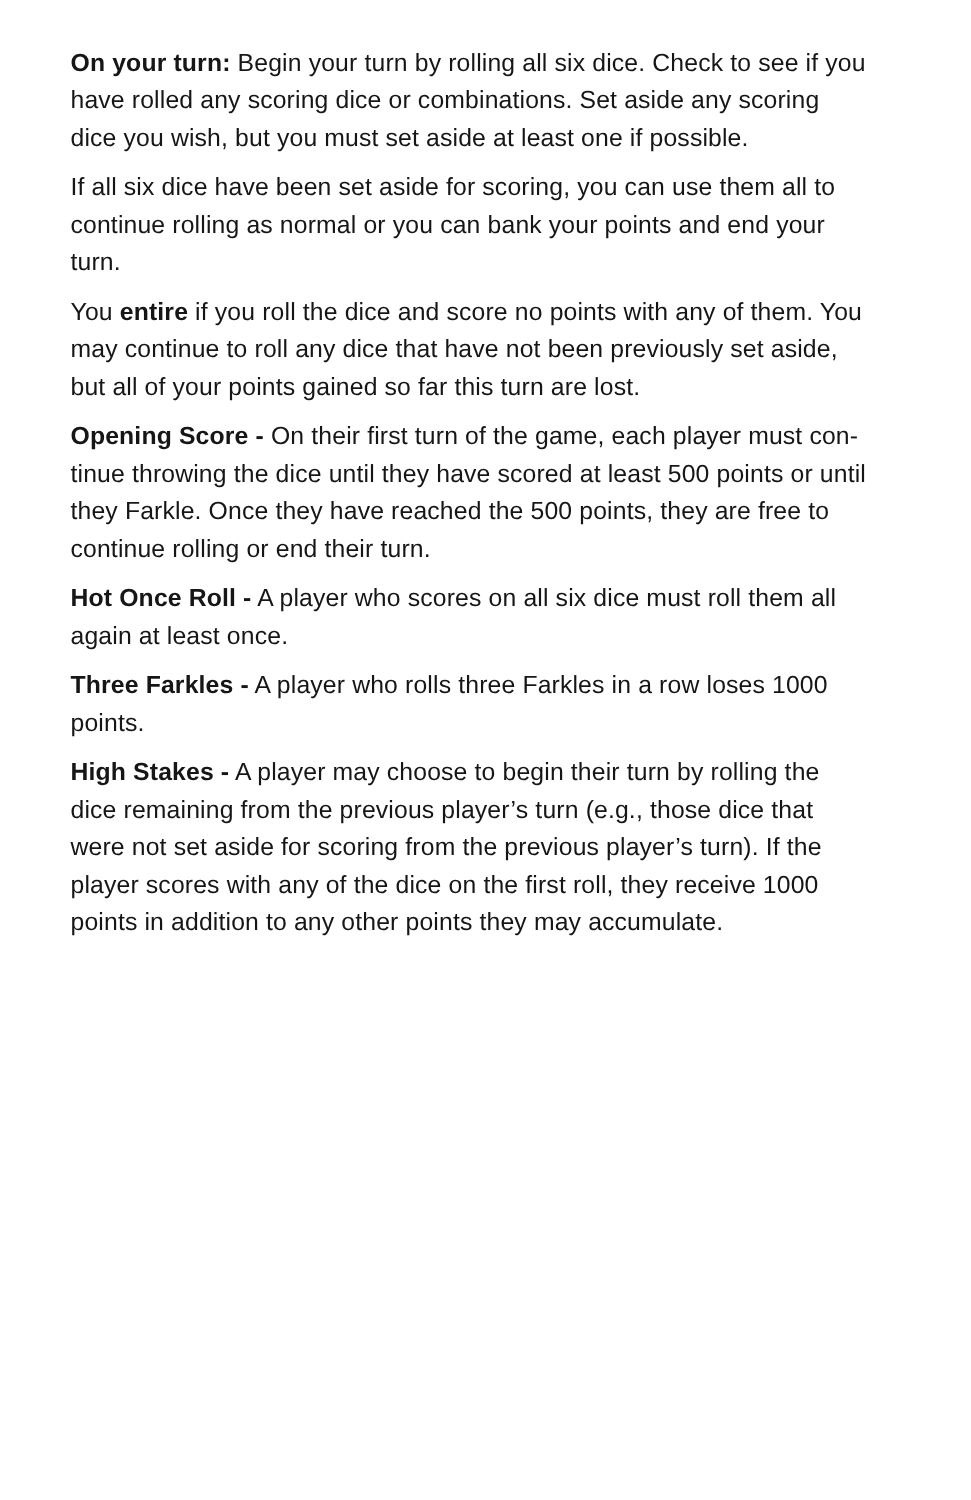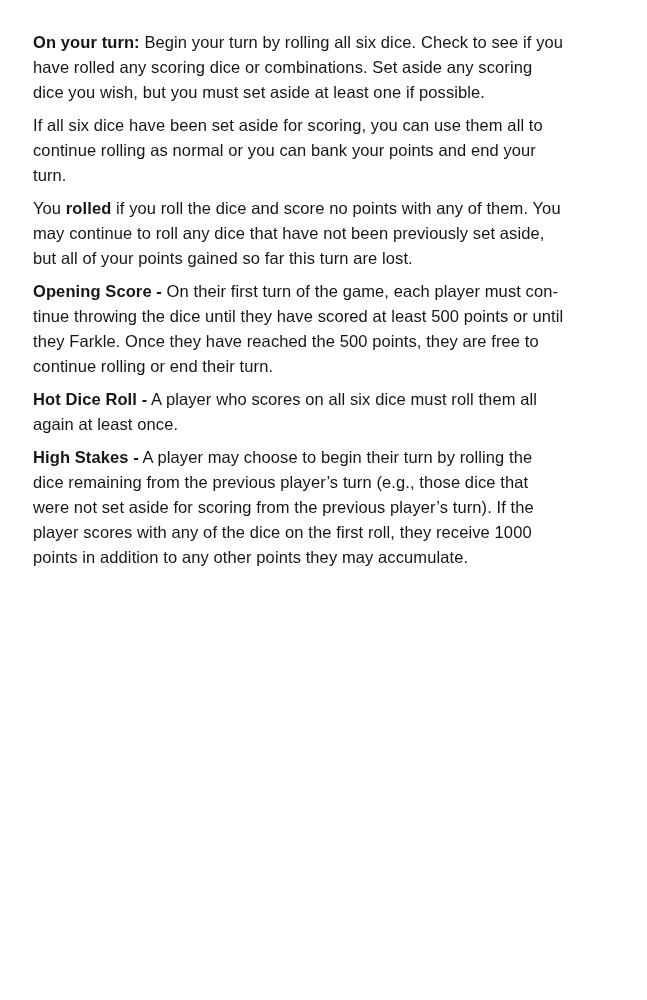--- a/index.html
+++ b/index.html
@@ -18,49 +18,51 @@
     box-sizing: border-box;
     width: 647px;
     height: 1000px;
     padding: 30px 20px 0 33px;
     background: #ffffff;
   }
   .rules {
     width: 600px;
   }
   .para {
-    margin: 0 0 8px 0;
+    margin: 0 0 8px 14px;
     font-size: 16.5px;
     line-height: 25px;
     white-space: pre-wrap;
     letter-spacing: 0.1px;
   }
   .para .b {
     font-weight: bold;
   }
 </style>
 </head>
 <body>
 
 <div class="page">
   <div class="rules" id="rules-container">
       <p class="para"><span class="b">On your turn:</span><span> Begin your turn by rolling all six dice. Check to see if you
 have rolled any scoring dice or combinations. Set aside any scoring
 dice you wish, but you must set aside at least one if possible.</span></p>
       <p class="para"><span>If all six dice have been set aside for scoring, you can use them all to
 continue rolling as normal or you can bank your points and end your
 turn.</span></p>
-      <p class="para"><span>You </span><span class="b">rolled</span><span> if you roll the dice and score no points with any of them. You
+      <p class="para"><span>You </span><span class="b">entire</span><span> if you roll the dice and score no points with any of them. You
 may continue to roll any dice that have not been previously set aside,
 but all of your points gained so far this turn are lost.</span></p>
       <p class="para"><span class="b">Opening Score -</span><span> On their first turn of the game, each player must con-
 tinue throwing the dice until they have scored at least 500 points or until
 they Farkle. Once they have reached the 500 points, they are free to
 continue rolling or end their turn.</span></p>
-      <p class="para"><span class="b">Hot Dice Roll -</span><span> A player who scores on all six dice must roll them all
+      <p class="para"><span class="b">Hot Once Roll -</span><span> A player who scores on all six dice must roll them all
 again at least once.</span></p>
+      <p class="para"><span class="b">Three Farkles -</span><span> A player who rolls three Farkles in a row loses 1000
+points.</span></p>
       <p class="para"><span class="b">High Stakes -</span><span> A player may choose to begin their turn by rolling the
 dice remaining from the previous player’s turn (e.g., those dice that
 were not set aside for scoring from the previous player’s turn). If the
 player scores with any of the dice on the first roll, they receive 1000
 points in addition to any other points they may accumulate.</span></p>
     </div>
 </div>
 
 </body></html>

